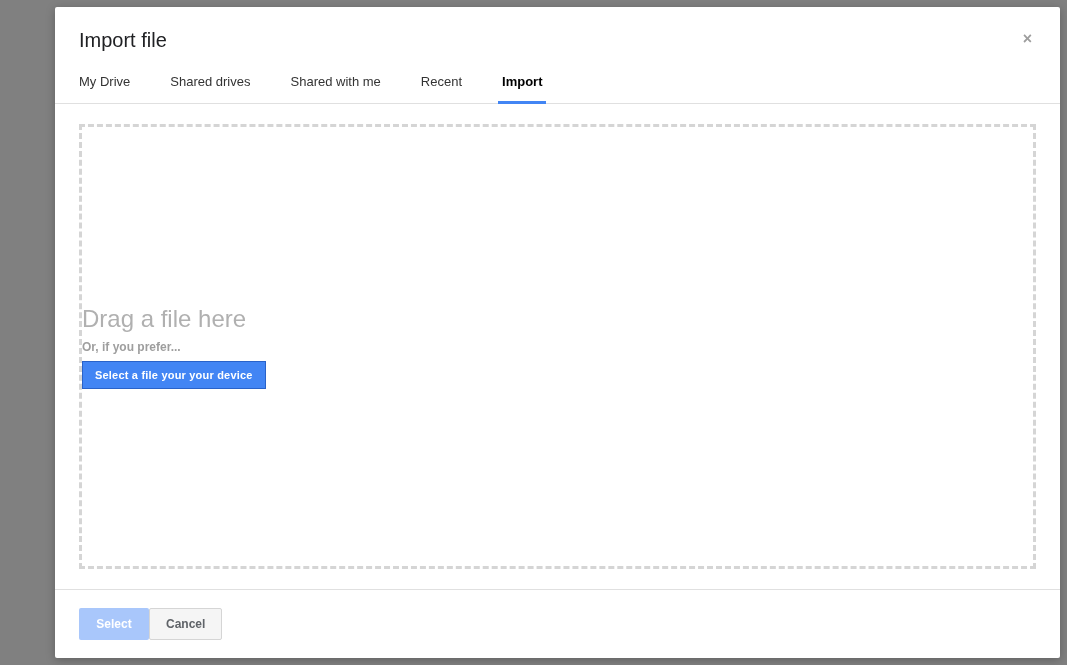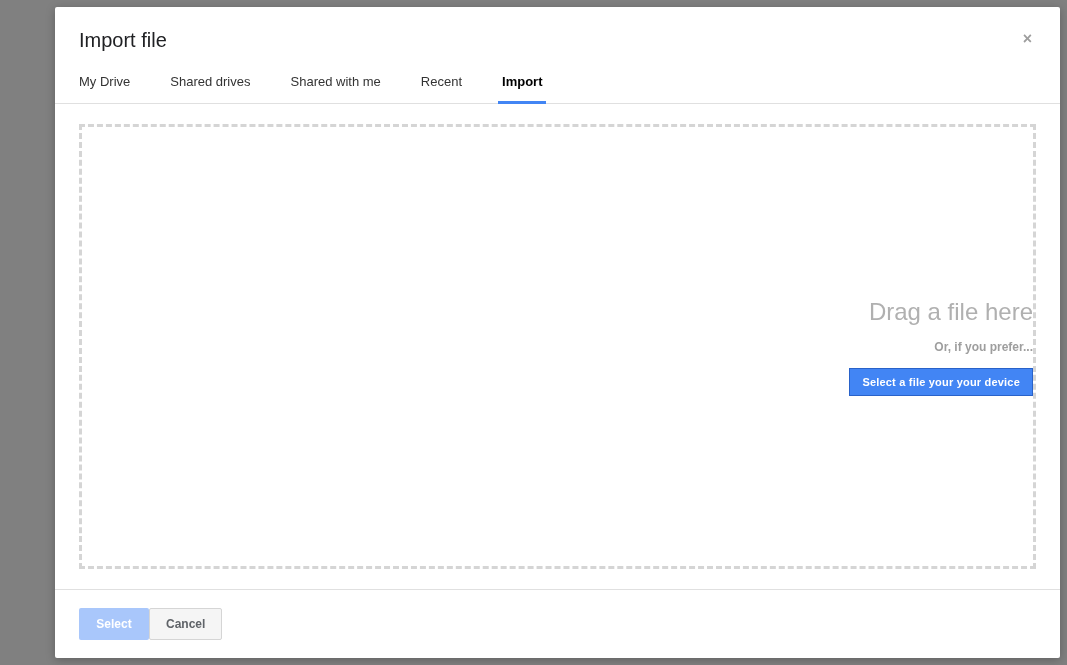--- a/index.html
+++ b/index.html
@@ -77,23 +77,23 @@
     .body-area {
       flex: 1;
       padding: 20px 24px;
       display: flex;
     }
     .dropzone {
       flex: 1;
       border: 3px dashed #d5d5d5;
       display: flex;
       flex-direction: column;
-      align-items: flex-end;
+      align-items: flex-start;
       justify-content: center;
-      gap: 14px;
+      gap: 7px;
     }
     .drag-text {
       font-size: 24px;
       color: #b0b0b0;
       font-weight: 400;
     }
     .or-text {
       font-size: 12px;
       color: #9e9e9e;
       font-weight: 700;

